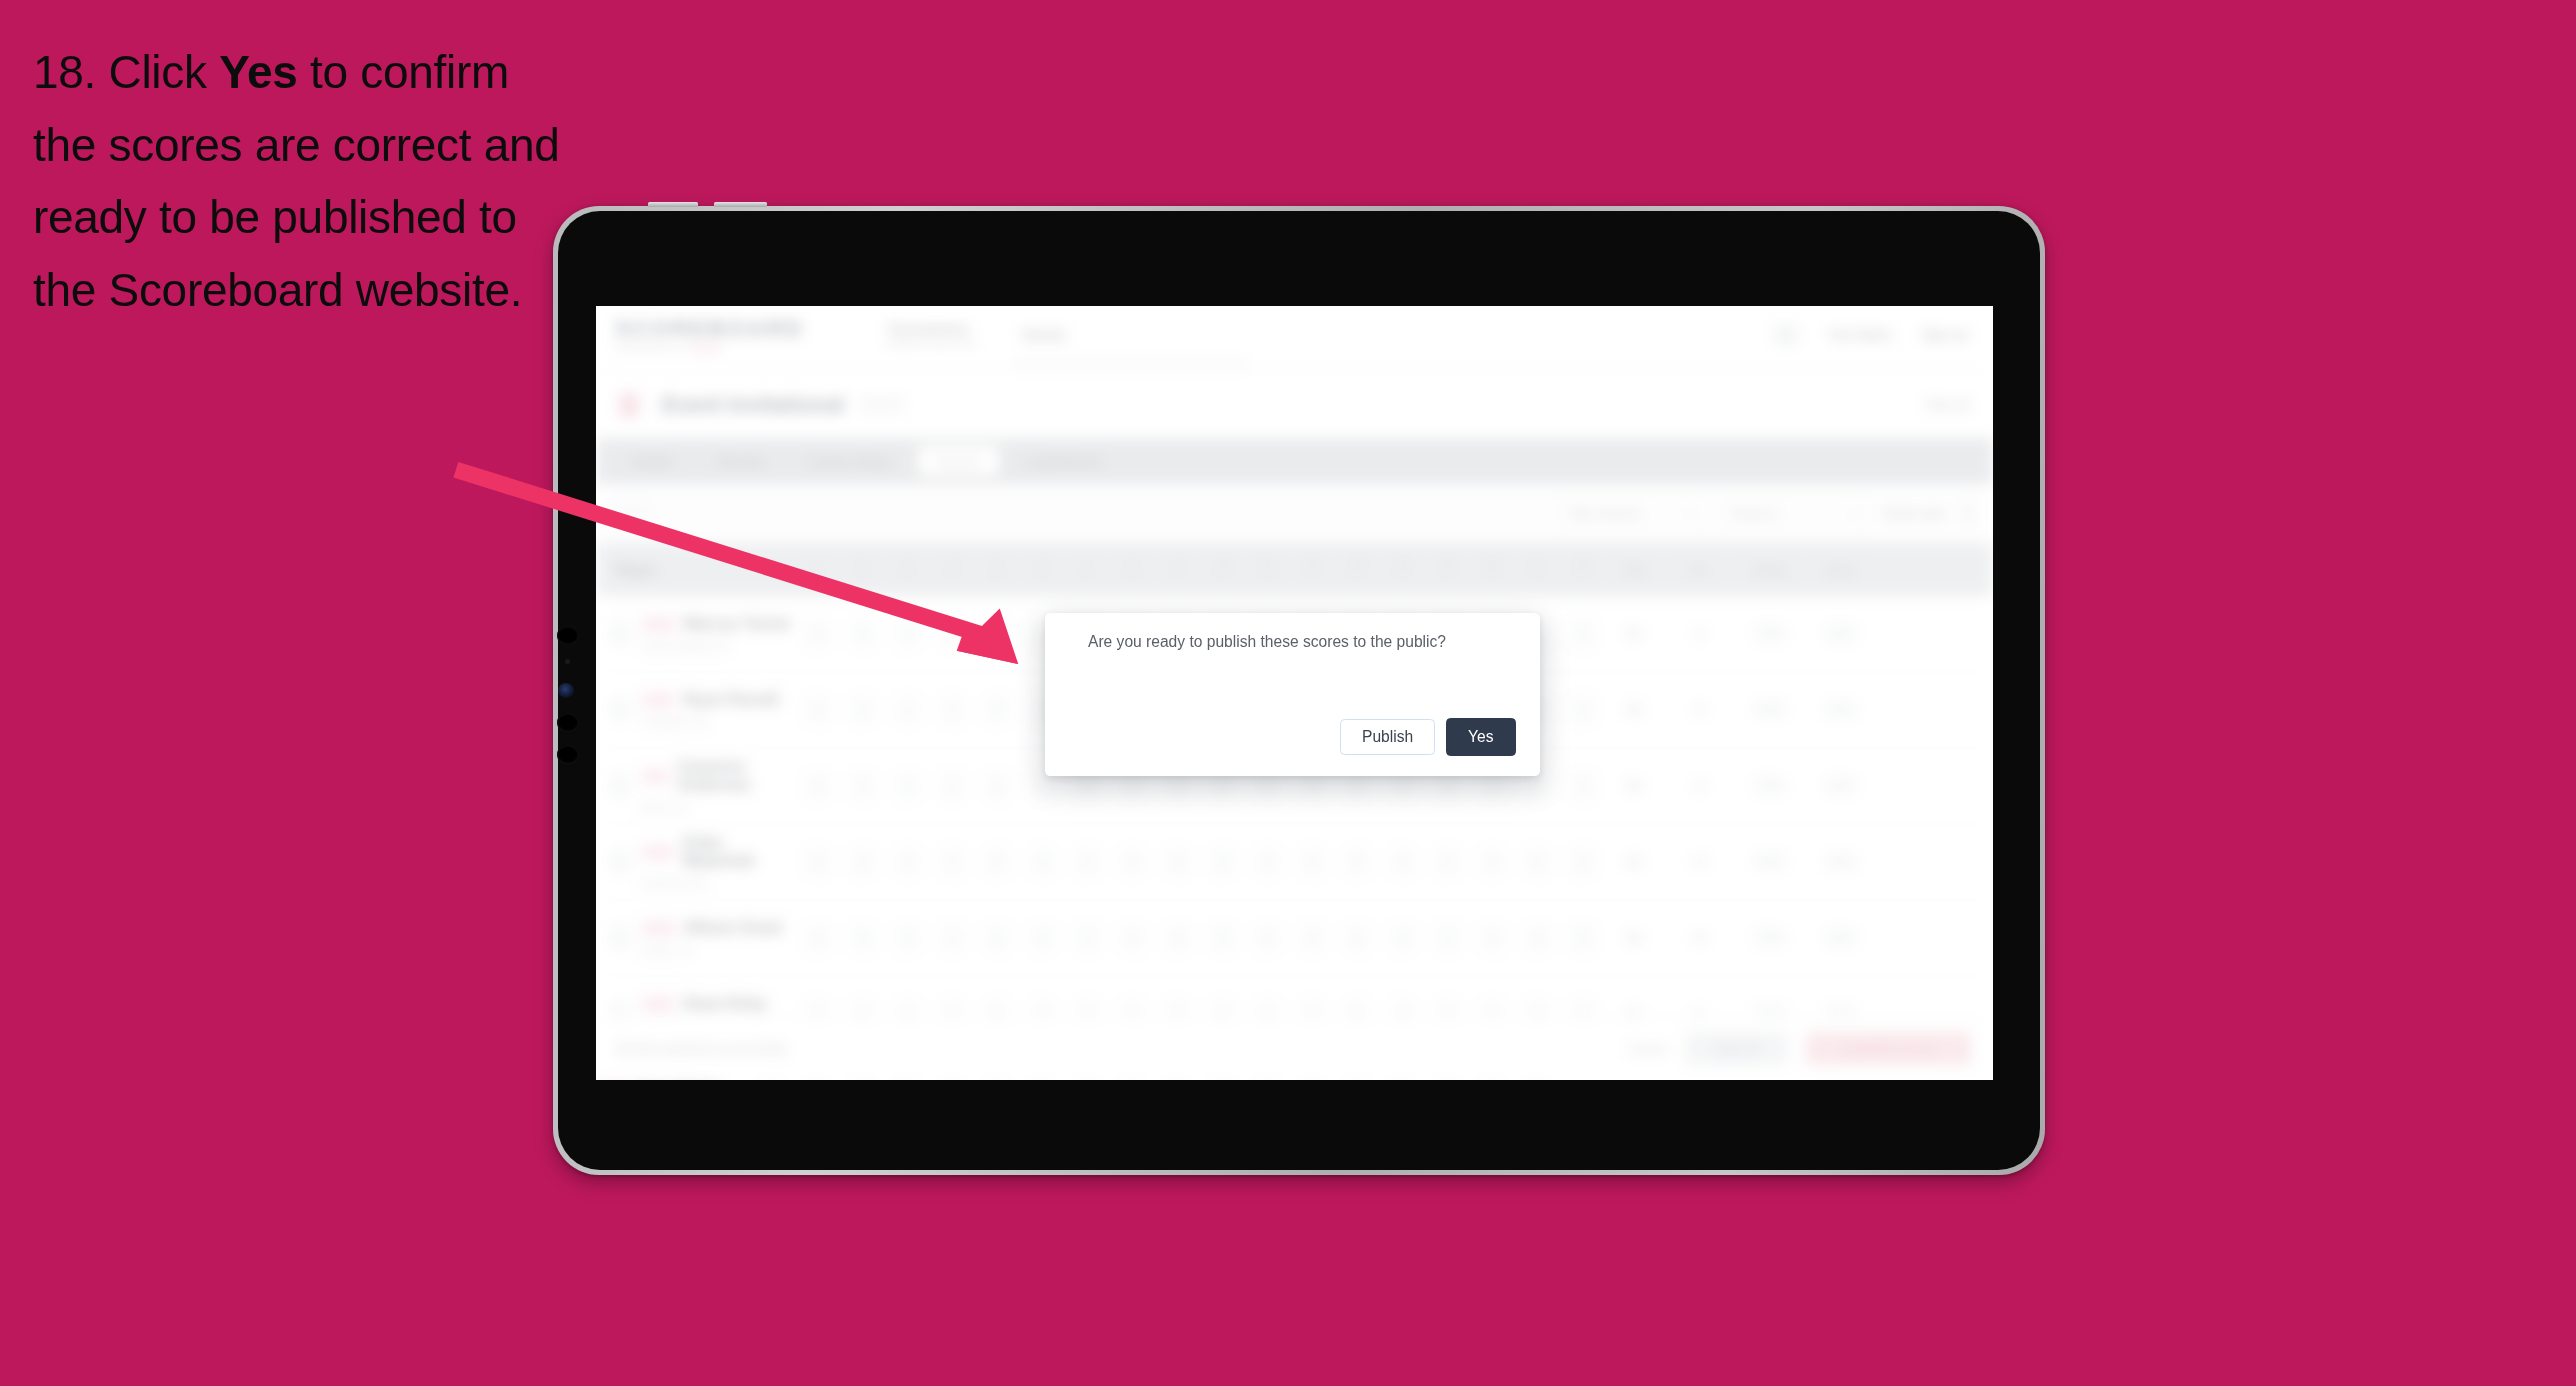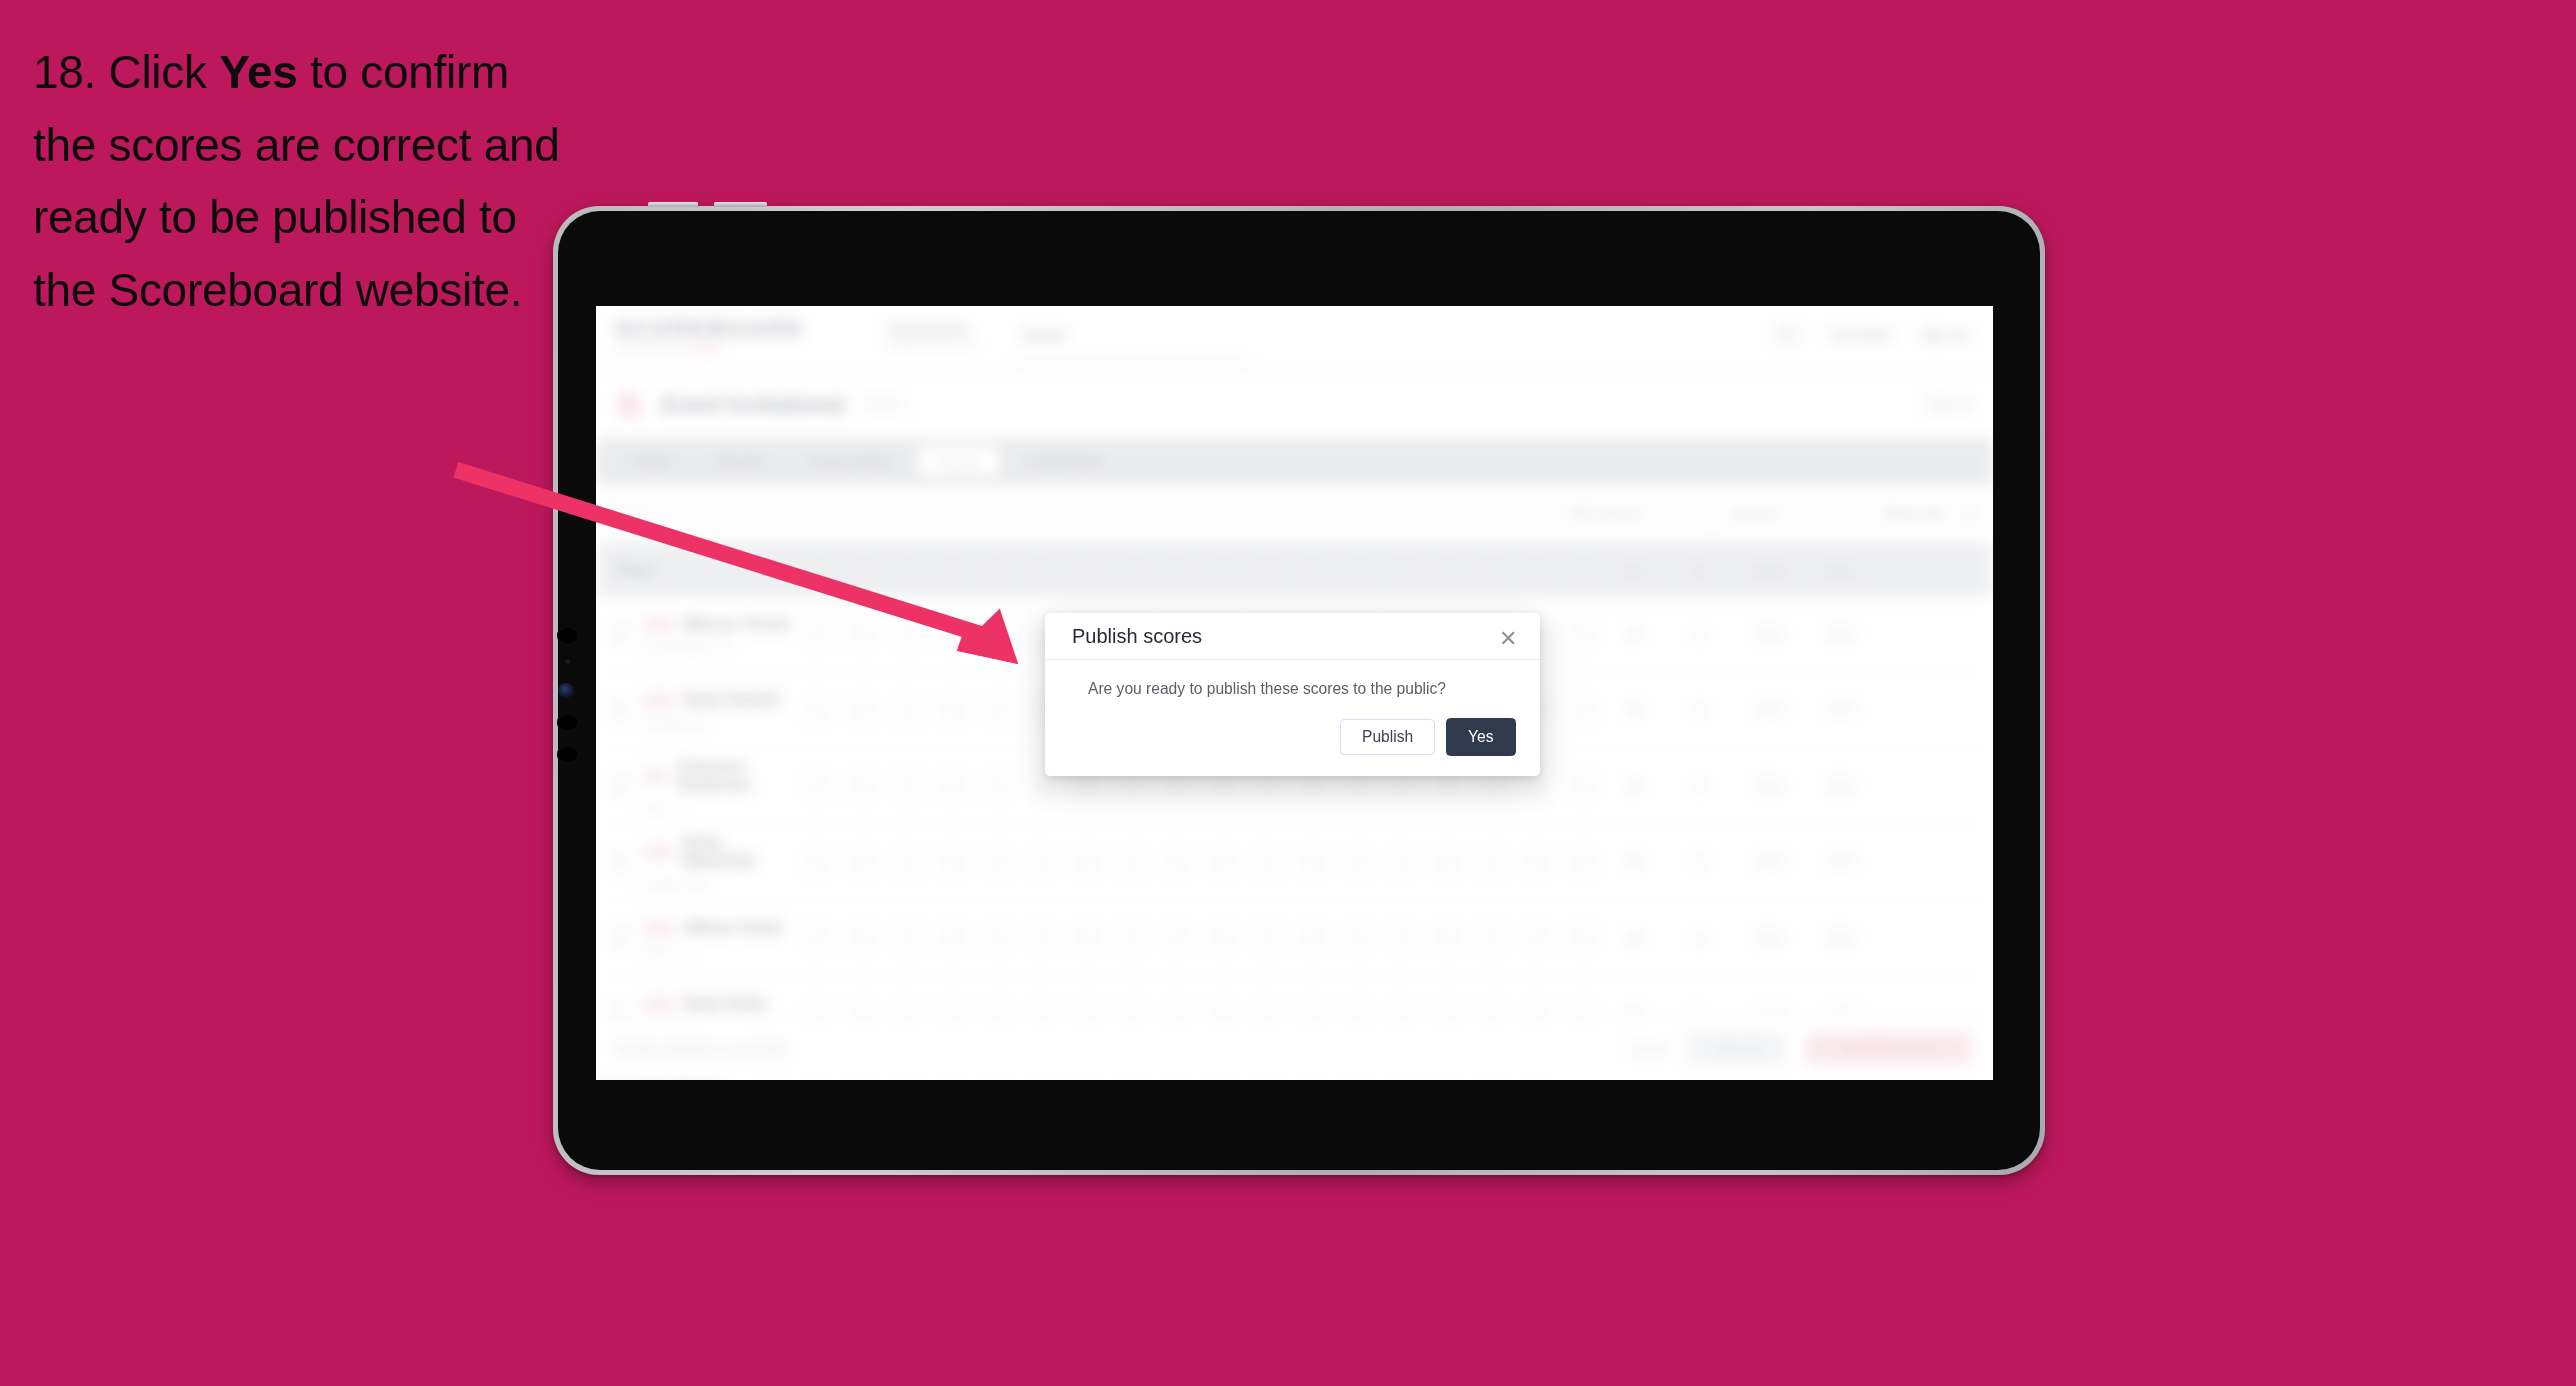--- a/index.html
+++ b/index.html
@@ -873,24 +873,20 @@
           <div class="btn-text">Cancel</div>
           <div class="btn-grey">Save all</div>
           <div class="btn-pink">Unpublish scores</div>
         </div>
       </div>
 
     </div>
   </div>
 
   <div id="modal">
-    <div id="modal-head">
-      <div id="modal-title">Publish scores</div>
-      <div id="modal-close">✕</div>
-    </div>
     <div id="modal-body">
       <div id="modal-msg">Are you ready to publish these scores to the public?</div>
     </div>
     <div id="modal-actions">
       <div class="mbtn" id="btn-cancel">Publish</div>
       <div class="mbtn" id="btn-yes">Yes</div>
     </div>
   </div>
 
   <svg id="arrow" viewBox="0 0 3471 1868">

